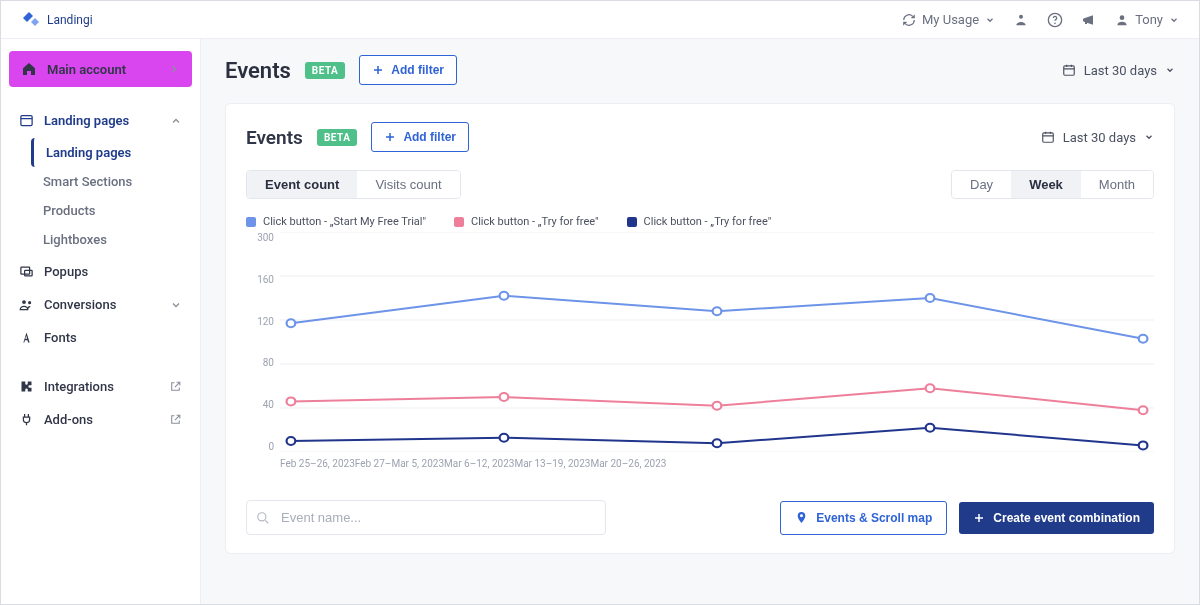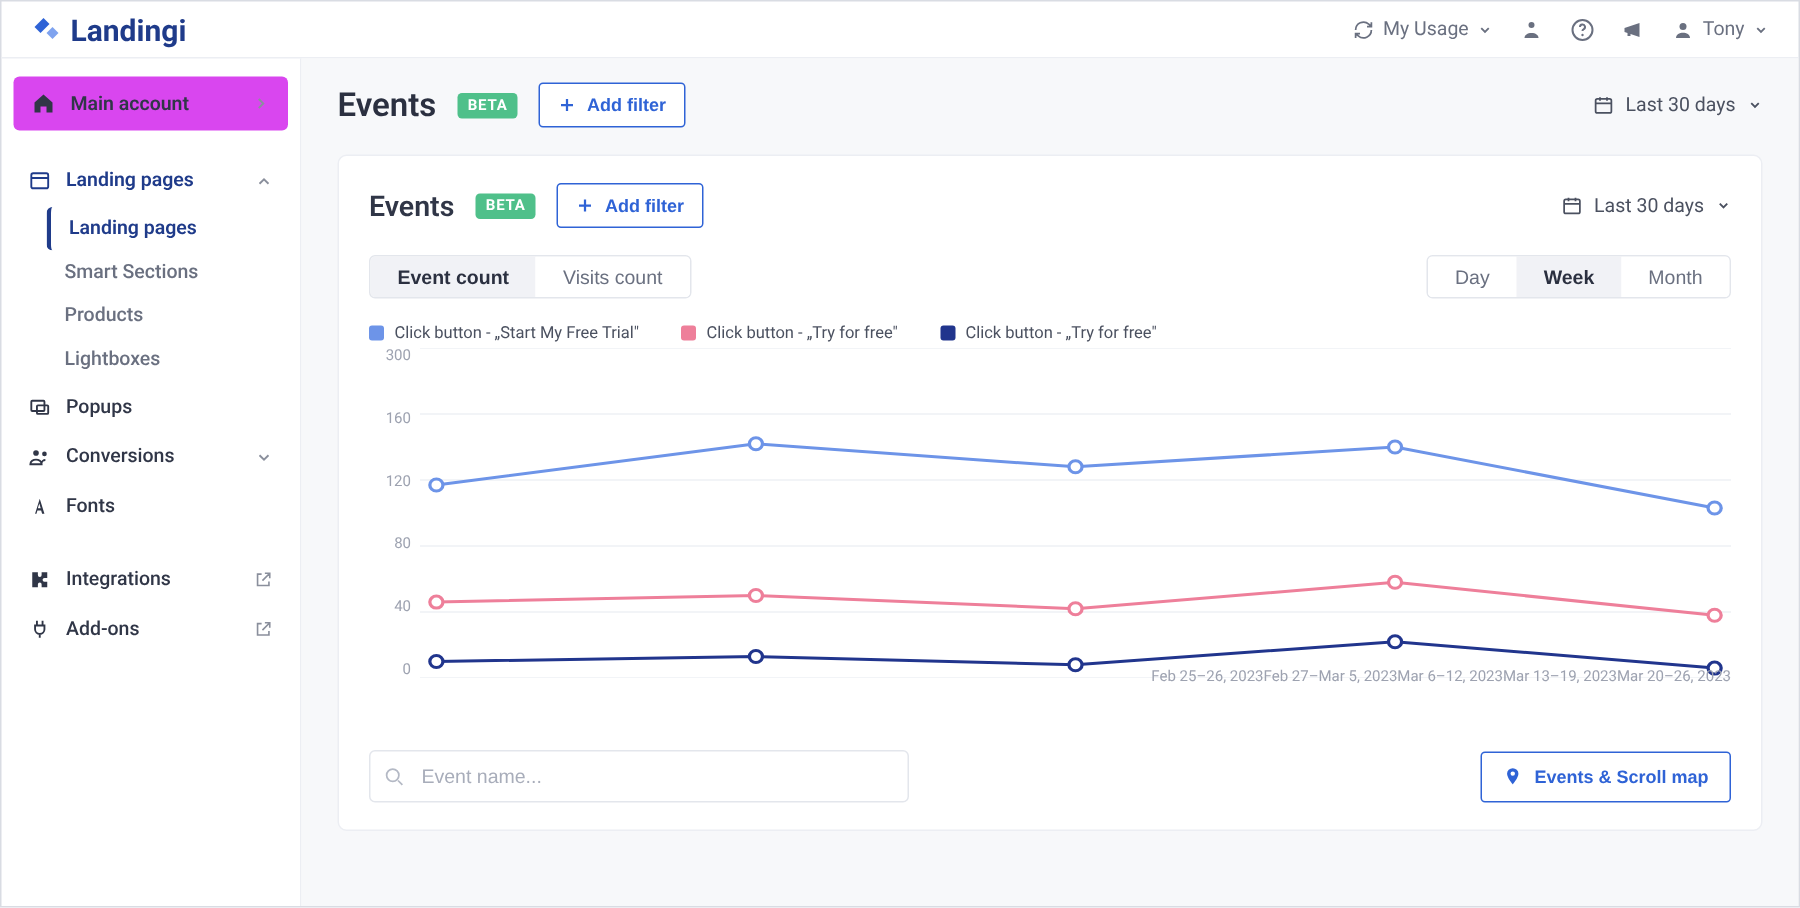--- a/index.html
+++ b/index.html
@@ -1,18 +1,18 @@
 <!DOCTYPE html>
 <html><head>
 <meta charset="utf-8">
 <style>
 *{box-sizing:border-box;margin:0;padding:0}
 body{font-family:-apple-system,BlinkMacSystemFont,"Segoe UI",Roboto,sans-serif;font-size:13px;color:#303647;background:#fff;width:1200px;height:605px;overflow:hidden;border:1px solid #d9dce3}
 .topbar{height:38px;display:flex;align-items:center;padding:0 20px;border-bottom:1px solid #eceef3}
-.logo{display:flex;align-items:center;gap:6px;font-weight:700;color:#1f3b8a;font-size:20px}
+.logo{display:flex;align-items:center;gap:6px;font-weight:400;color:#1f3b8a;font-size:12px}
 .logo-icon svg{display:block}
 .topbar-right{margin-left:auto;display:flex;align-items:center;gap:18px;color:#6a7080}
 .topbar-item{display:flex;align-items:center;gap:6px;cursor:pointer;font-size:13px}
 .icon{display:inline-flex;align-items:center;justify-content:center}
 .shell{display:flex;height:calc(100% - 38px)}
 .sidebar{width:200px;border-right:1px solid #eceef3;padding:12px 8px;overflow:hidden}
 .account-btn{display:flex;align-items:center;gap:10px;background:#d946ef;border-radius:4px;padding:10px 12px;font-weight:600;cursor:pointer;justify-content:space-between}
 .account-left{display:flex;align-items:center;gap:10px}
 .nav{margin-top:18px;display:flex;flex-direction:column;gap:2px}
 .nav-item{display:flex;align-items:center;gap:10px;padding:8px 10px;border-radius:4px;color:#303647;cursor:pointer;font-weight:500}
@@ -36,21 +36,21 @@
 .seg{display:flex;border:1px solid #e3e6ec;border-radius:4px;overflow:hidden}
 .seg button{border:none;background:#fff;padding:6px 18px;font-size:13px;color:#6a7080;cursor:pointer}
 .seg button.active{background:#f1f2f6;color:#2b3040;font-weight:600}
 .range-seg{margin-left:auto}
 .legend{display:flex;gap:28px;font-size:11px;color:#4b5160;margin-bottom:2px}
 .legend-item{display:flex;align-items:center;gap:7px}
 .swatch{width:10px;height:10px;border-radius:2px}
 .chart-wrap{position:relative;height:250px;margin-top:4px}
 .y-axis{position:absolute;left:0;top:0;bottom:30px;width:34px;display:flex;flex-direction:column;justify-content:space-between;font-size:10px;color:#9da2b0;text-align:right;padding-right:6px}
 .plot{position:absolute;left:34px;right:0;top:0;bottom:30px}
-.x-axis{position:absolute;left:34px;right:0;bottom:12px;height:24px;display:flex;justify-content:flex-end;font-size:10px;color:#9da2b0}
+.x-axis{position:absolute;left:34px;right:0;bottom:0;height:24px;display:flex;justify-content:flex-start;font-size:10px;color:#9da2b0}
 .grid line{stroke:#eef0f4;stroke-width:1}
 .series path{fill:none;stroke-width:2}
 .series circle{fill:#fff;stroke-width:2}
 .footer-row{display:flex;align-items:center;gap:12px;margin-top:18px}
 .search{flex:0 0 360px;position:relative}
 .search input{width:100%;padding:9px 12px 9px 34px;border:1px solid #e3e6ec;border-radius:4px;font-size:13px;color:#303647;background:#fff}
 .search input::placeholder{color:#a8adba}
 .search .sicon{position:absolute;left:10px;top:50%;transform:translateY(-50%);color:#b4b9c5}
 .maps-btn{margin-left:auto;display:flex;align-items:center;gap:8px;border:1px solid #2f63d6;color:#2f63d6;background:#fff;border-radius:3px;padding:9px 14px;font-weight:600;font-size:12px;cursor:pointer}
 .create-btn{display:flex;align-items:center;gap:8px;background:#1f3b8a;color:#fff;border:none;border-radius:3px;padding:9px 14px;font-weight:600;font-size:12px;cursor:pointer}
@@ -371,16 +371,24 @@
           <input type="text" placeholder="Event name..." style="">
         </div>
         <button class="maps-btn">
           <span class="icon">
               <svg width="13" height="13" viewBox="0 0 24 24" fill="currentColor">
                 <path d="M12 2a7 7 0 0 0-7 7c0 5 7 13 7 13s7-8 7-13a7 7 0 0 0-7-7Zm0 9.5A2.5 2.5 0 1 1 12 6a2.5 2.5 0 0 1 0 5.5Z"></path>
               </svg>
             </span>
           <span>Events &amp; Scroll map</span>
         </button>
+        <button class="create-btn">
+          <span class="icon">
+              <svg width="12" height="12" viewBox="0 0 24 24" fill="none" stroke="currentColor" stroke-width="3">
+                <path d="M12 4v16M4 12h16"></path>
+              </svg>
+            </span>
+          <span>Create event combination</span>
+        </button>
       </div>
     </div>
   </main>
 </div>
 
 </body></html>

